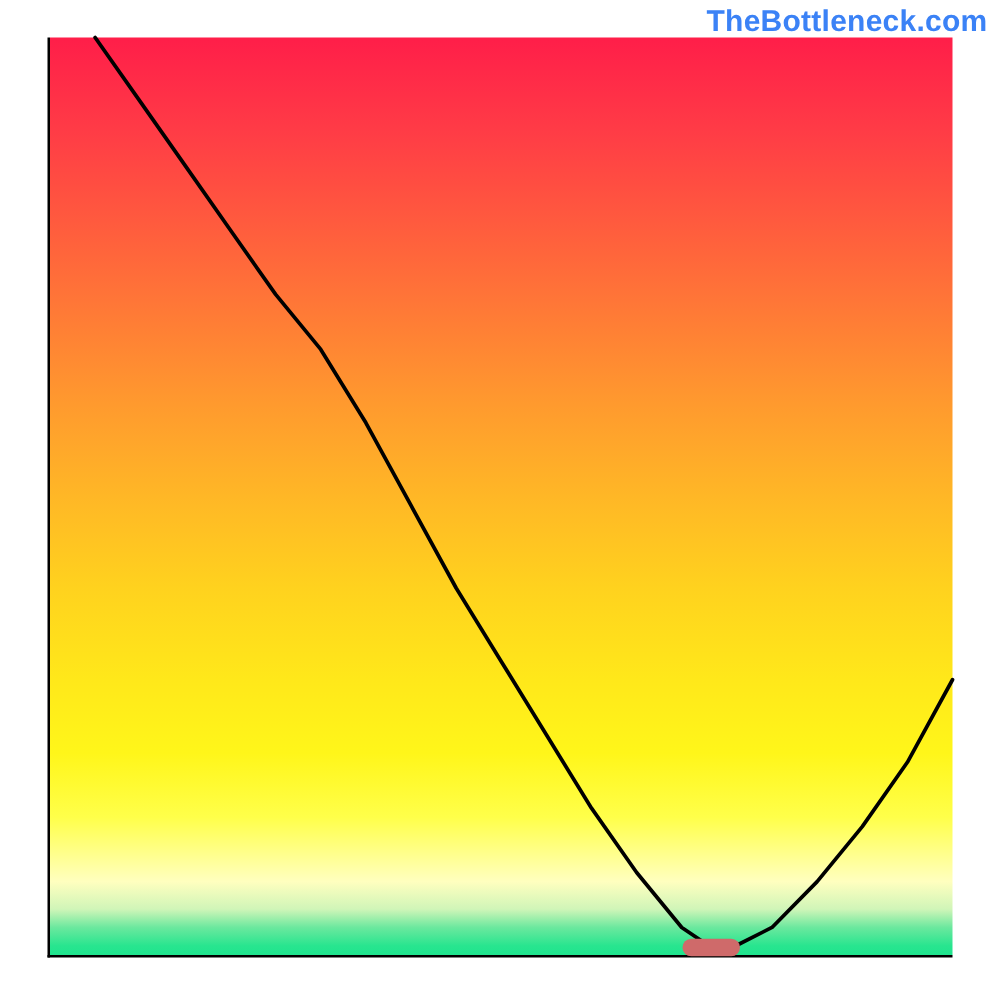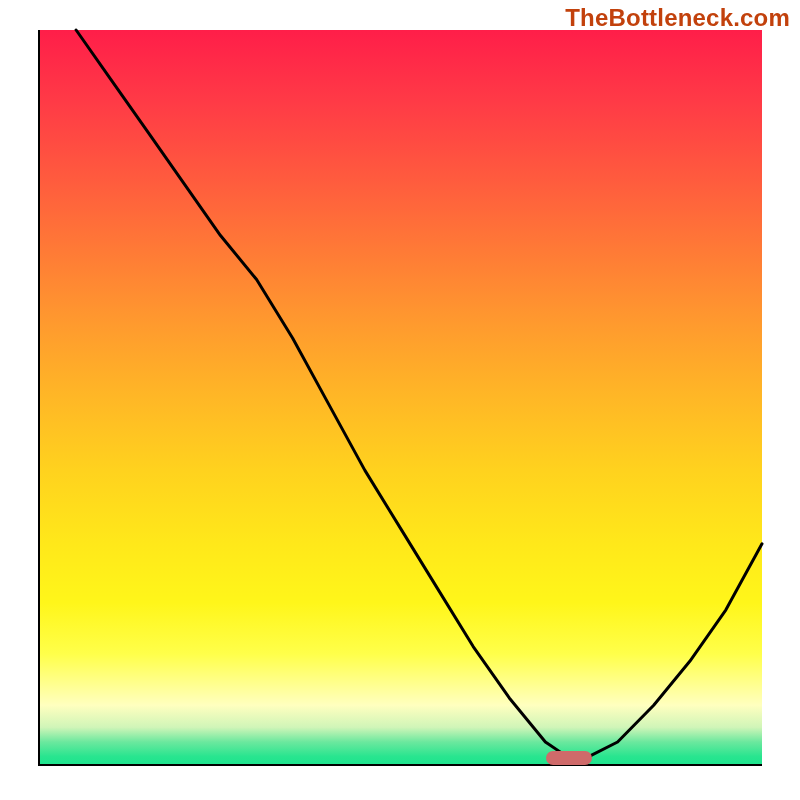--- a/index.html
+++ b/index.html
@@ -15,21 +15,21 @@
     position: relative;
     width: 800px;
     height: 800px;
   }
   .watermark {
     position: absolute;
     top: 4px;
     right: 10px;
     font-size: 24px;
     font-weight: 600;
-    color: #c2410c;
+    color: #3b82f6;
     letter-spacing: 0.2px;
   }
   .plot {
     position: absolute;
     left: 38px;
     top: 30px;
     width: 724px;
     height: 736px;
     border-left: 2.5px solid #000;
     border-bottom: 2.5px solid #000;

